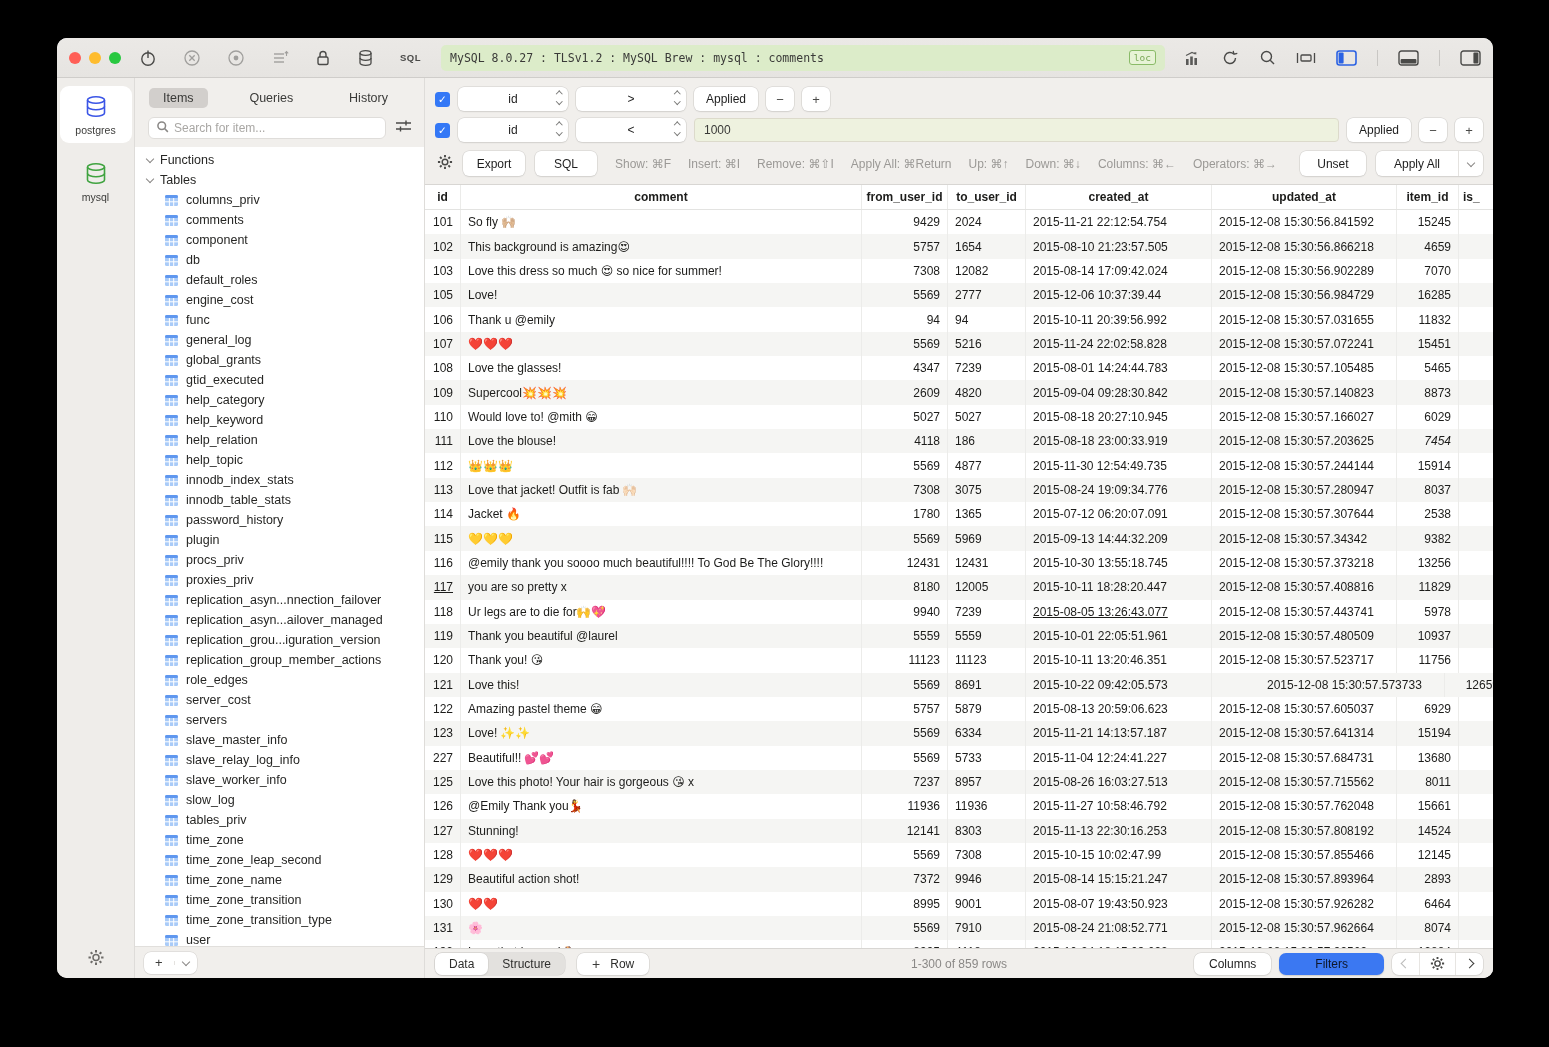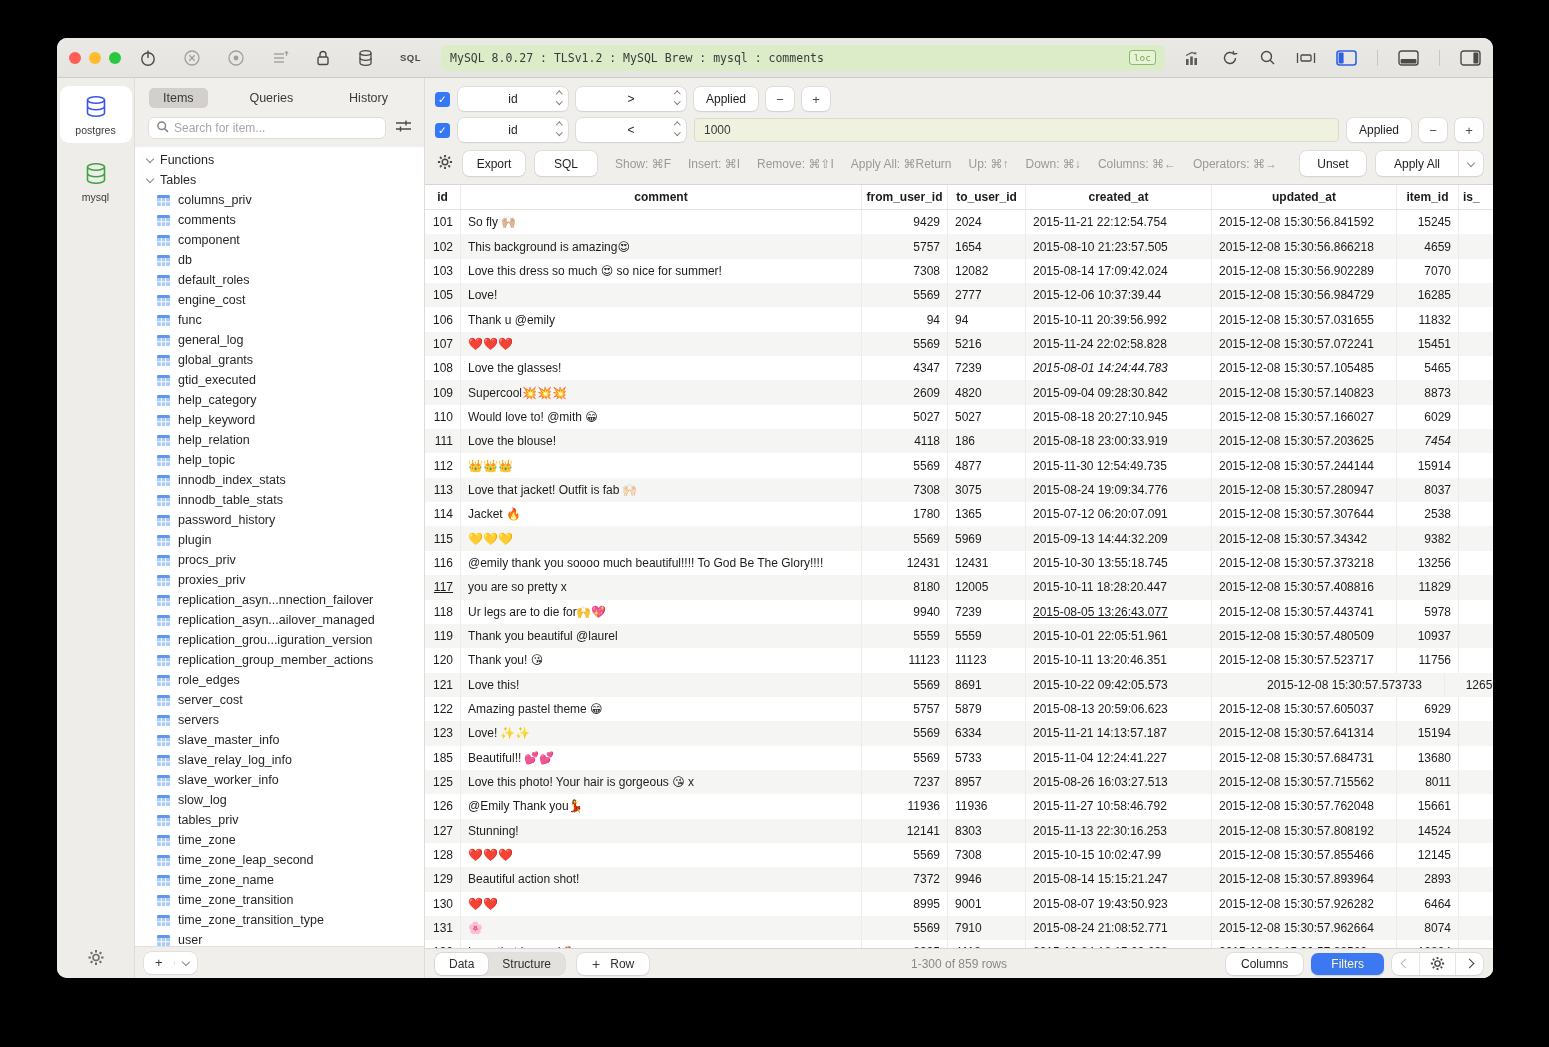--- a/index.html
+++ b/index.html
@@ -46,21 +46,21 @@
   .side-tab { font-size:12.5px; color:#3a3a38; padding:3px 14px; border-radius:5px; cursor:default; }
   .side-tab.active { background:#d2cfcc; }
   .search-row { display:flex; align-items:center; gap:9px; padding:1px 12px 8px 13px; }
   .search-box { flex:1; height:22px; background:#fff; border:1px solid #dfddda; border-radius:6px;
                 display:flex; align-items:center; gap:5px; padding:0 7px; }
   .search-box input { flex:1; border:none; outline:none; background:transparent; font-size:12px; color:#333;
                       font-family:inherit; }
   .search-box input::placeholder { color:#a9a7a4; }
   .tree { flex:1; background:#fff; overflow:hidden; padding-top:3px; font-size:12.5px; color:#262624; }
   .tree-group { display:flex; align-items:center; gap:7px; height:20px; padding-left:12px; }
-  .tree-item { display:flex; align-items:center; gap:8px; height:20px; padding-left:22px; white-space:nowrap; }
+  .tree-item { display:flex; align-items:center; gap:8px; height:20px; padding-left:30px; white-space:nowrap; }
   .chev { width:6px; height:6px; border-right:1.4px solid #8a8886; border-bottom:1.4px solid #8a8886;
           transform:rotate(45deg); margin-top:-3px; }
   .side-bottom { flex:0 0 32px; background:#f1efec; border-top:1px solid #e1dfdc; display:flex;
                  align-items:center; padding-left:9px; }
   .add-split { height:22px; background:#fff; border-radius:7px; box-shadow:0 0 0 .5px #d2d0cd,0 1px 1px rgba(0,0,0,.06);
                display:flex; align-items:center; font-size:13px; color:#3c3c3a; }
   .add-split .seg-a { padding:0 11px; }
   .add-split .seg-b { padding:0 8px; border-left:1px solid #e4e2df; display:flex; align-items:center; }
 
   
@@ -109,21 +109,21 @@
   .seg-group { height:22px; display:flex; align-items:center; background:#e3e1de; border-radius:7px;
                box-shadow:0 0 0 .5px #d4d2cf; }
   .seg { padding:0 14px; height:22px; display:flex; align-items:center; border-radius:7px; }
   .seg.active { background:#fff; box-shadow:0 0 0 .5px #cfcdca,0 1px 1.5px rgba(0,0,0,.10); }
   .addrow { height:22px; border-radius:7px; background:#fff; box-shadow:0 0 0 .5px #cfcdca,0 1px 1.5px rgba(0,0,0,.10);
             display:flex; align-items:center; gap:10px; padding:0 15px; margin-left:4px; }
   .addrow .plus { font-size:14px; color:#3c3c3a; }
   .rowcount { position:absolute; left:50%; transform:translateX(-50%); color:#8a8886; }
   .sb-right { margin-left:auto; display:flex; align-items:center; gap:8px; }
   .btn-columns { height:22px; border-radius:7px; padding:0 15px; }
-  .btn-filters { height:22px; border-radius:7px; padding:0 20px; background:#3b78f2; color:#fef9c3;
+  .btn-filters { height:22px; border-radius:7px; padding:0 36px; background:#3b78f2; color:#0f172a;
                  display:flex; align-items:center; box-shadow:0 1px 1.5px rgba(0,0,0,.15); font-size:12px; }
   .pager { height:22px; background:#fff; border-radius:7px; box-shadow:0 0 0 .5px #cfcdca,0 1px 1.5px rgba(0,0,0,.10);
            display:flex; align-items:center; }
   .pager > div { padding:0 10px; height:100%; display:flex; align-items:center; }
   .pager .d { border-left:1px solid #e7e5e2; }
   .pg-chev { width:7px; height:7px; border-right:1.6px solid #3c3c3a; border-bottom:1.6px solid #3c3c3a; }
   .pg-chev.left { transform:rotate(135deg); opacity:.35; }
   .pg-chev.right { transform:rotate(-45deg); }
 </style>
 </head>
@@ -850,21 +850,21 @@
             <div class="td" style="width: 186px;">2015-11-24 22:02:58.828</div>
             <div class="td" style="width: 185px;">2015-12-08 15:30:57.072241</div>
             <div class="td r" style="width: 62px;">15451</div>
             <div class="td" style="flex: 1 1 0%; border-right: none;"></div>
           </div>
           <div class="tr">
             <div class="td r" style="width: 36px;">108</div>
             <div class="td" style="width: 401px;">Love the glasses!</div>
             <div class="td r" style="width: 86px;">4347</div>
             <div class="td" style="width: 78px;">7239</div>
-            <div class="td" style="width: 186px; font-style: italic;">2015-08-01 14:24:44.783</div>
+            <div class="td" style="width: 186px;">2015-08-01 14:24:44.783</div>
             <div class="td" style="width: 185px;">2015-12-08 15:30:57.105485</div>
             <div class="td r" style="width: 62px;">5465</div>
             <div class="td" style="flex: 1 1 0%; border-right: none;"></div>
           </div>
           <div class="tr">
             <div class="td r" style="width: 36px;">109</div>
             <div class="td" style="width: 401px;">Supercool💥💥💥</div>
             <div class="td r" style="width: 86px;">2609</div>
             <div class="td" style="width: 78px;">4820</div>
             <div class="td" style="width: 186px;">2015-09-04 09:28:30.842</div>
@@ -1006,21 +1006,21 @@
             <div class="td r" style="width: 36px;">123</div>
             <div class="td" style="width: 401px;">Love! ✨✨</div>
             <div class="td r" style="width: 86px;">5569</div>
             <div class="td" style="width: 78px;">6334</div>
             <div class="td" style="width: 186px;">2015-11-21 14:13:57.187</div>
             <div class="td" style="width: 185px;">2015-12-08 15:30:57.641314</div>
             <div class="td r" style="width: 62px;">15194</div>
             <div class="td" style="flex: 1 1 0%; border-right: none;"></div>
           </div>
           <div class="tr">
-            <div class="td r" style="width: 36px;">185</div>
+            <div class="td r" style="width: 36px;">227</div>
             <div class="td" style="width: 401px;">Beautiful!! 💕💕</div>
             <div class="td r" style="width: 86px;">5569</div>
             <div class="td" style="width: 78px;">5733</div>
             <div class="td" style="width: 186px;">2015-11-04 12:24:41.227</div>
             <div class="td" style="width: 185px;">2015-12-08 15:30:57.684731</div>
             <div class="td r" style="width: 62px;">13680</div>
             <div class="td" style="flex: 1 1 0%; border-right: none;"></div>
           </div>
           <div class="tr">
             <div class="td r" style="width: 36px;">125</div>

